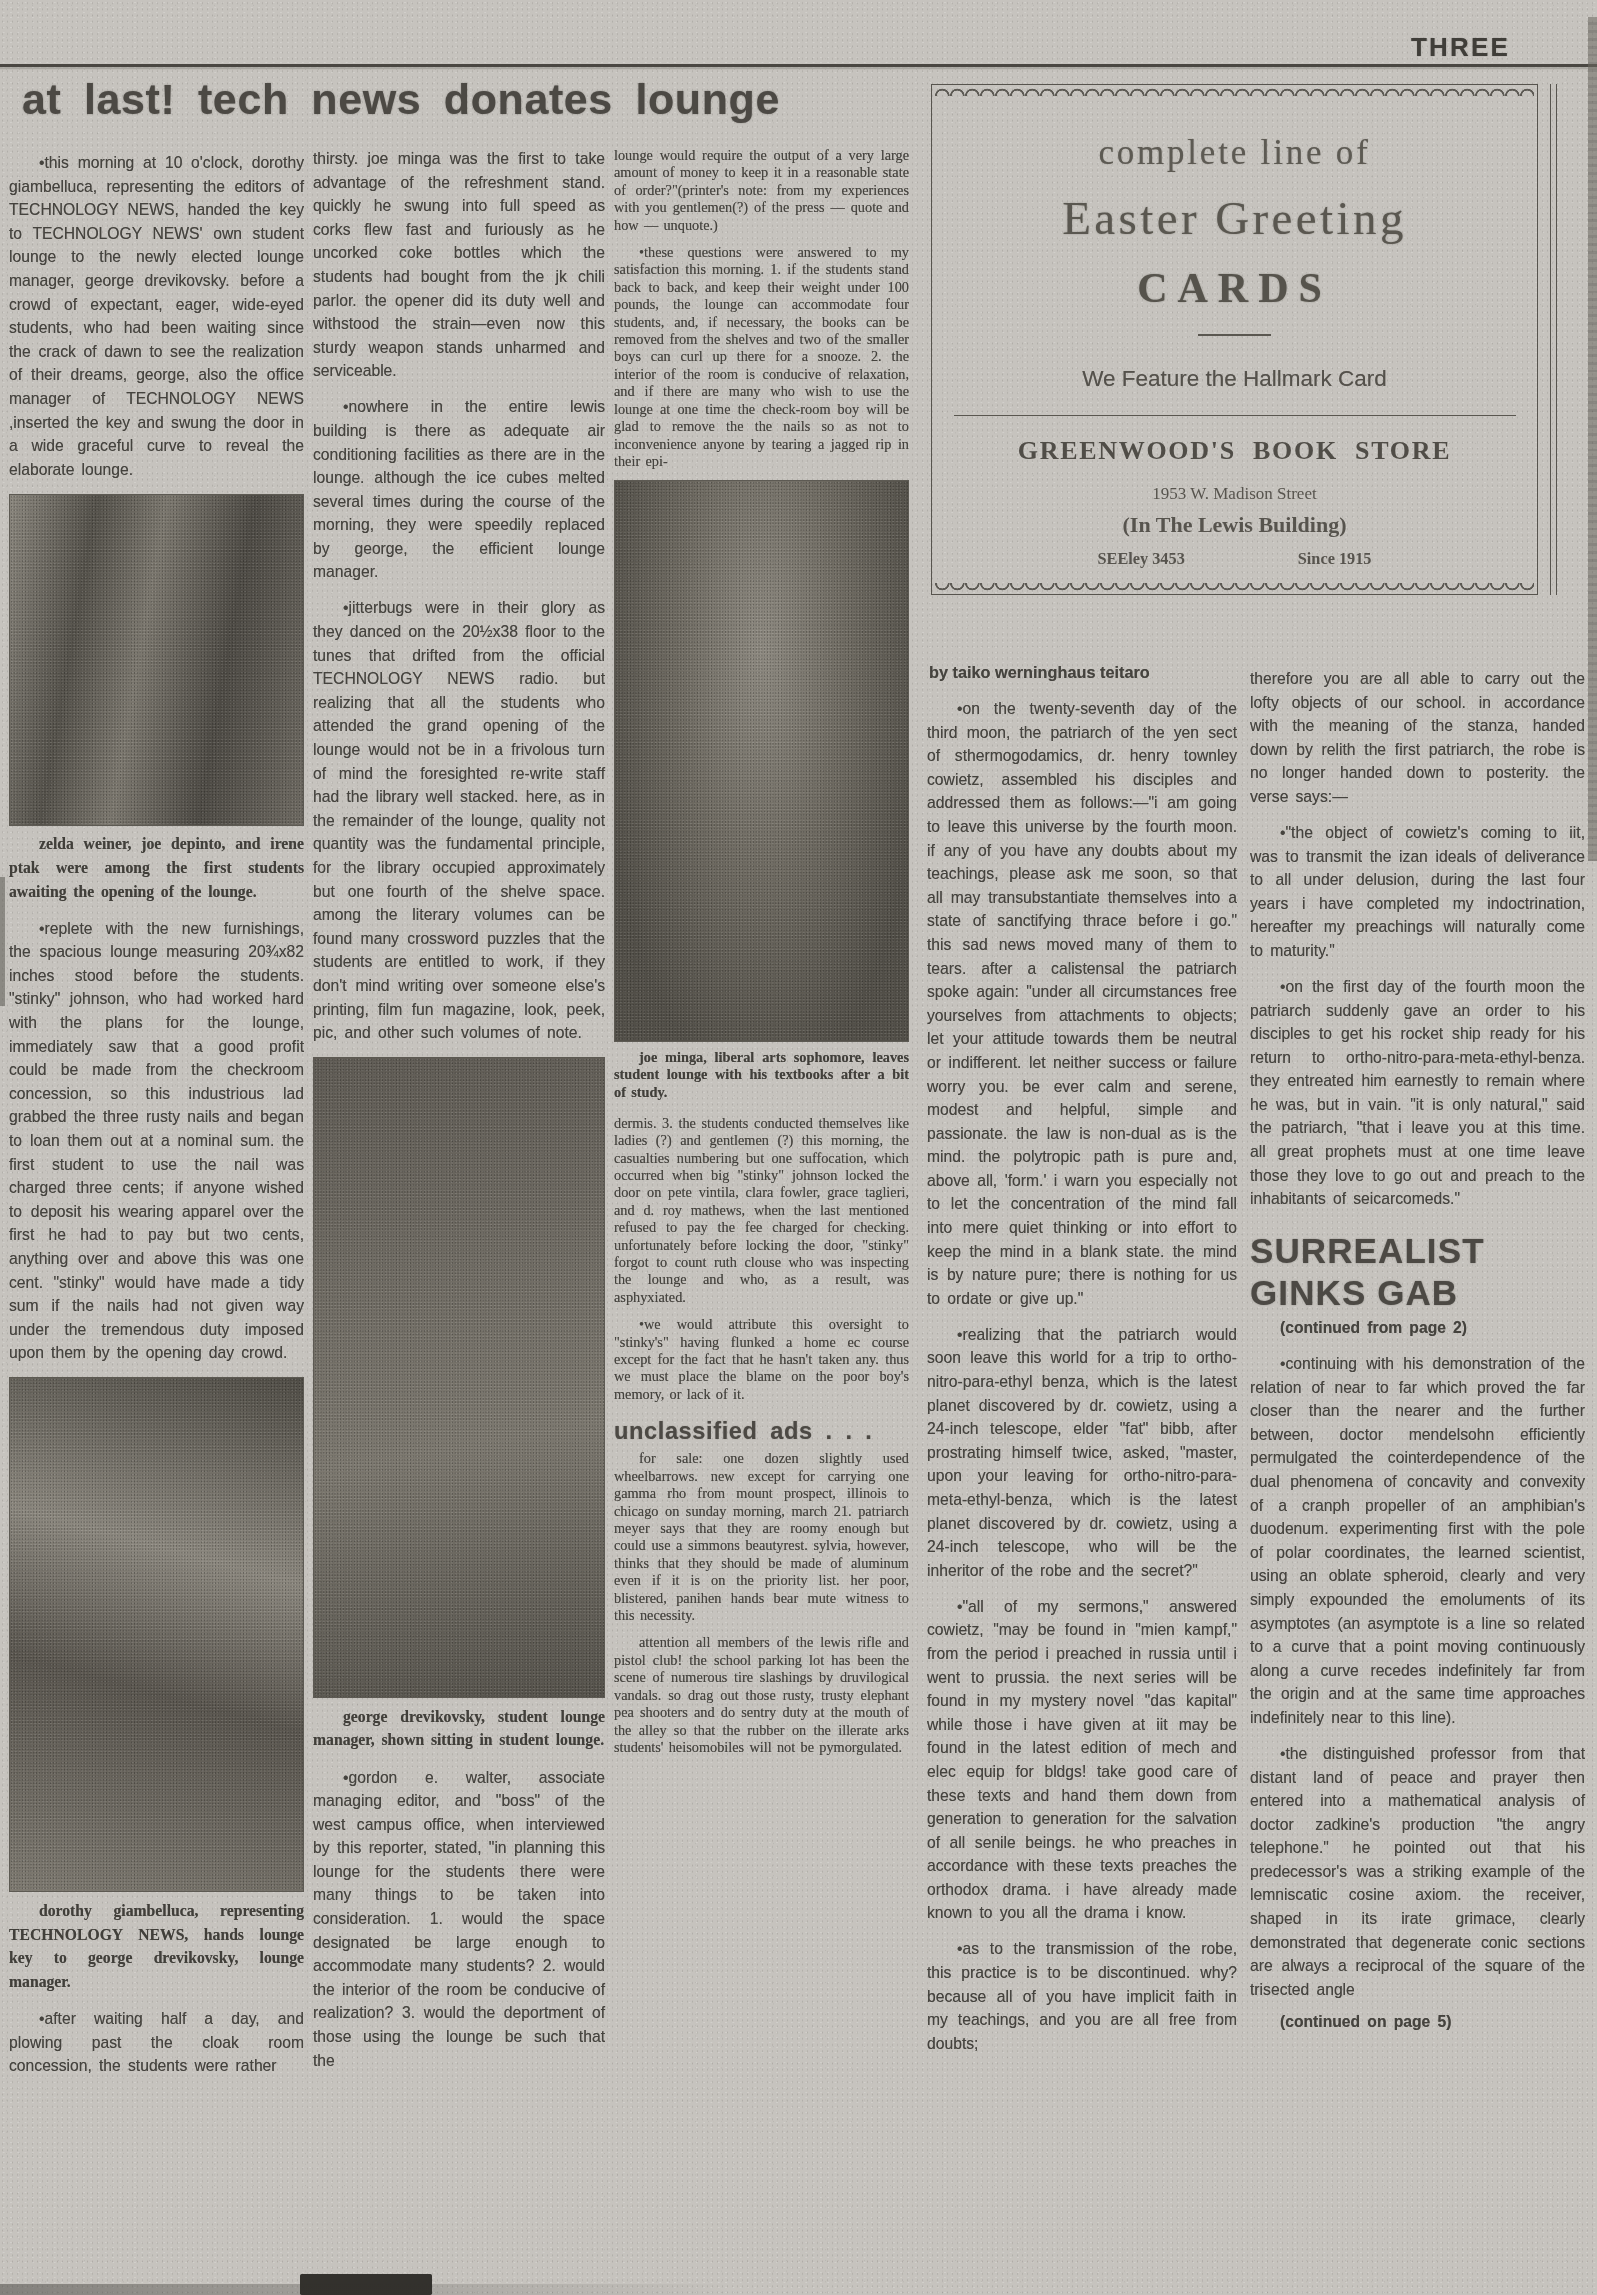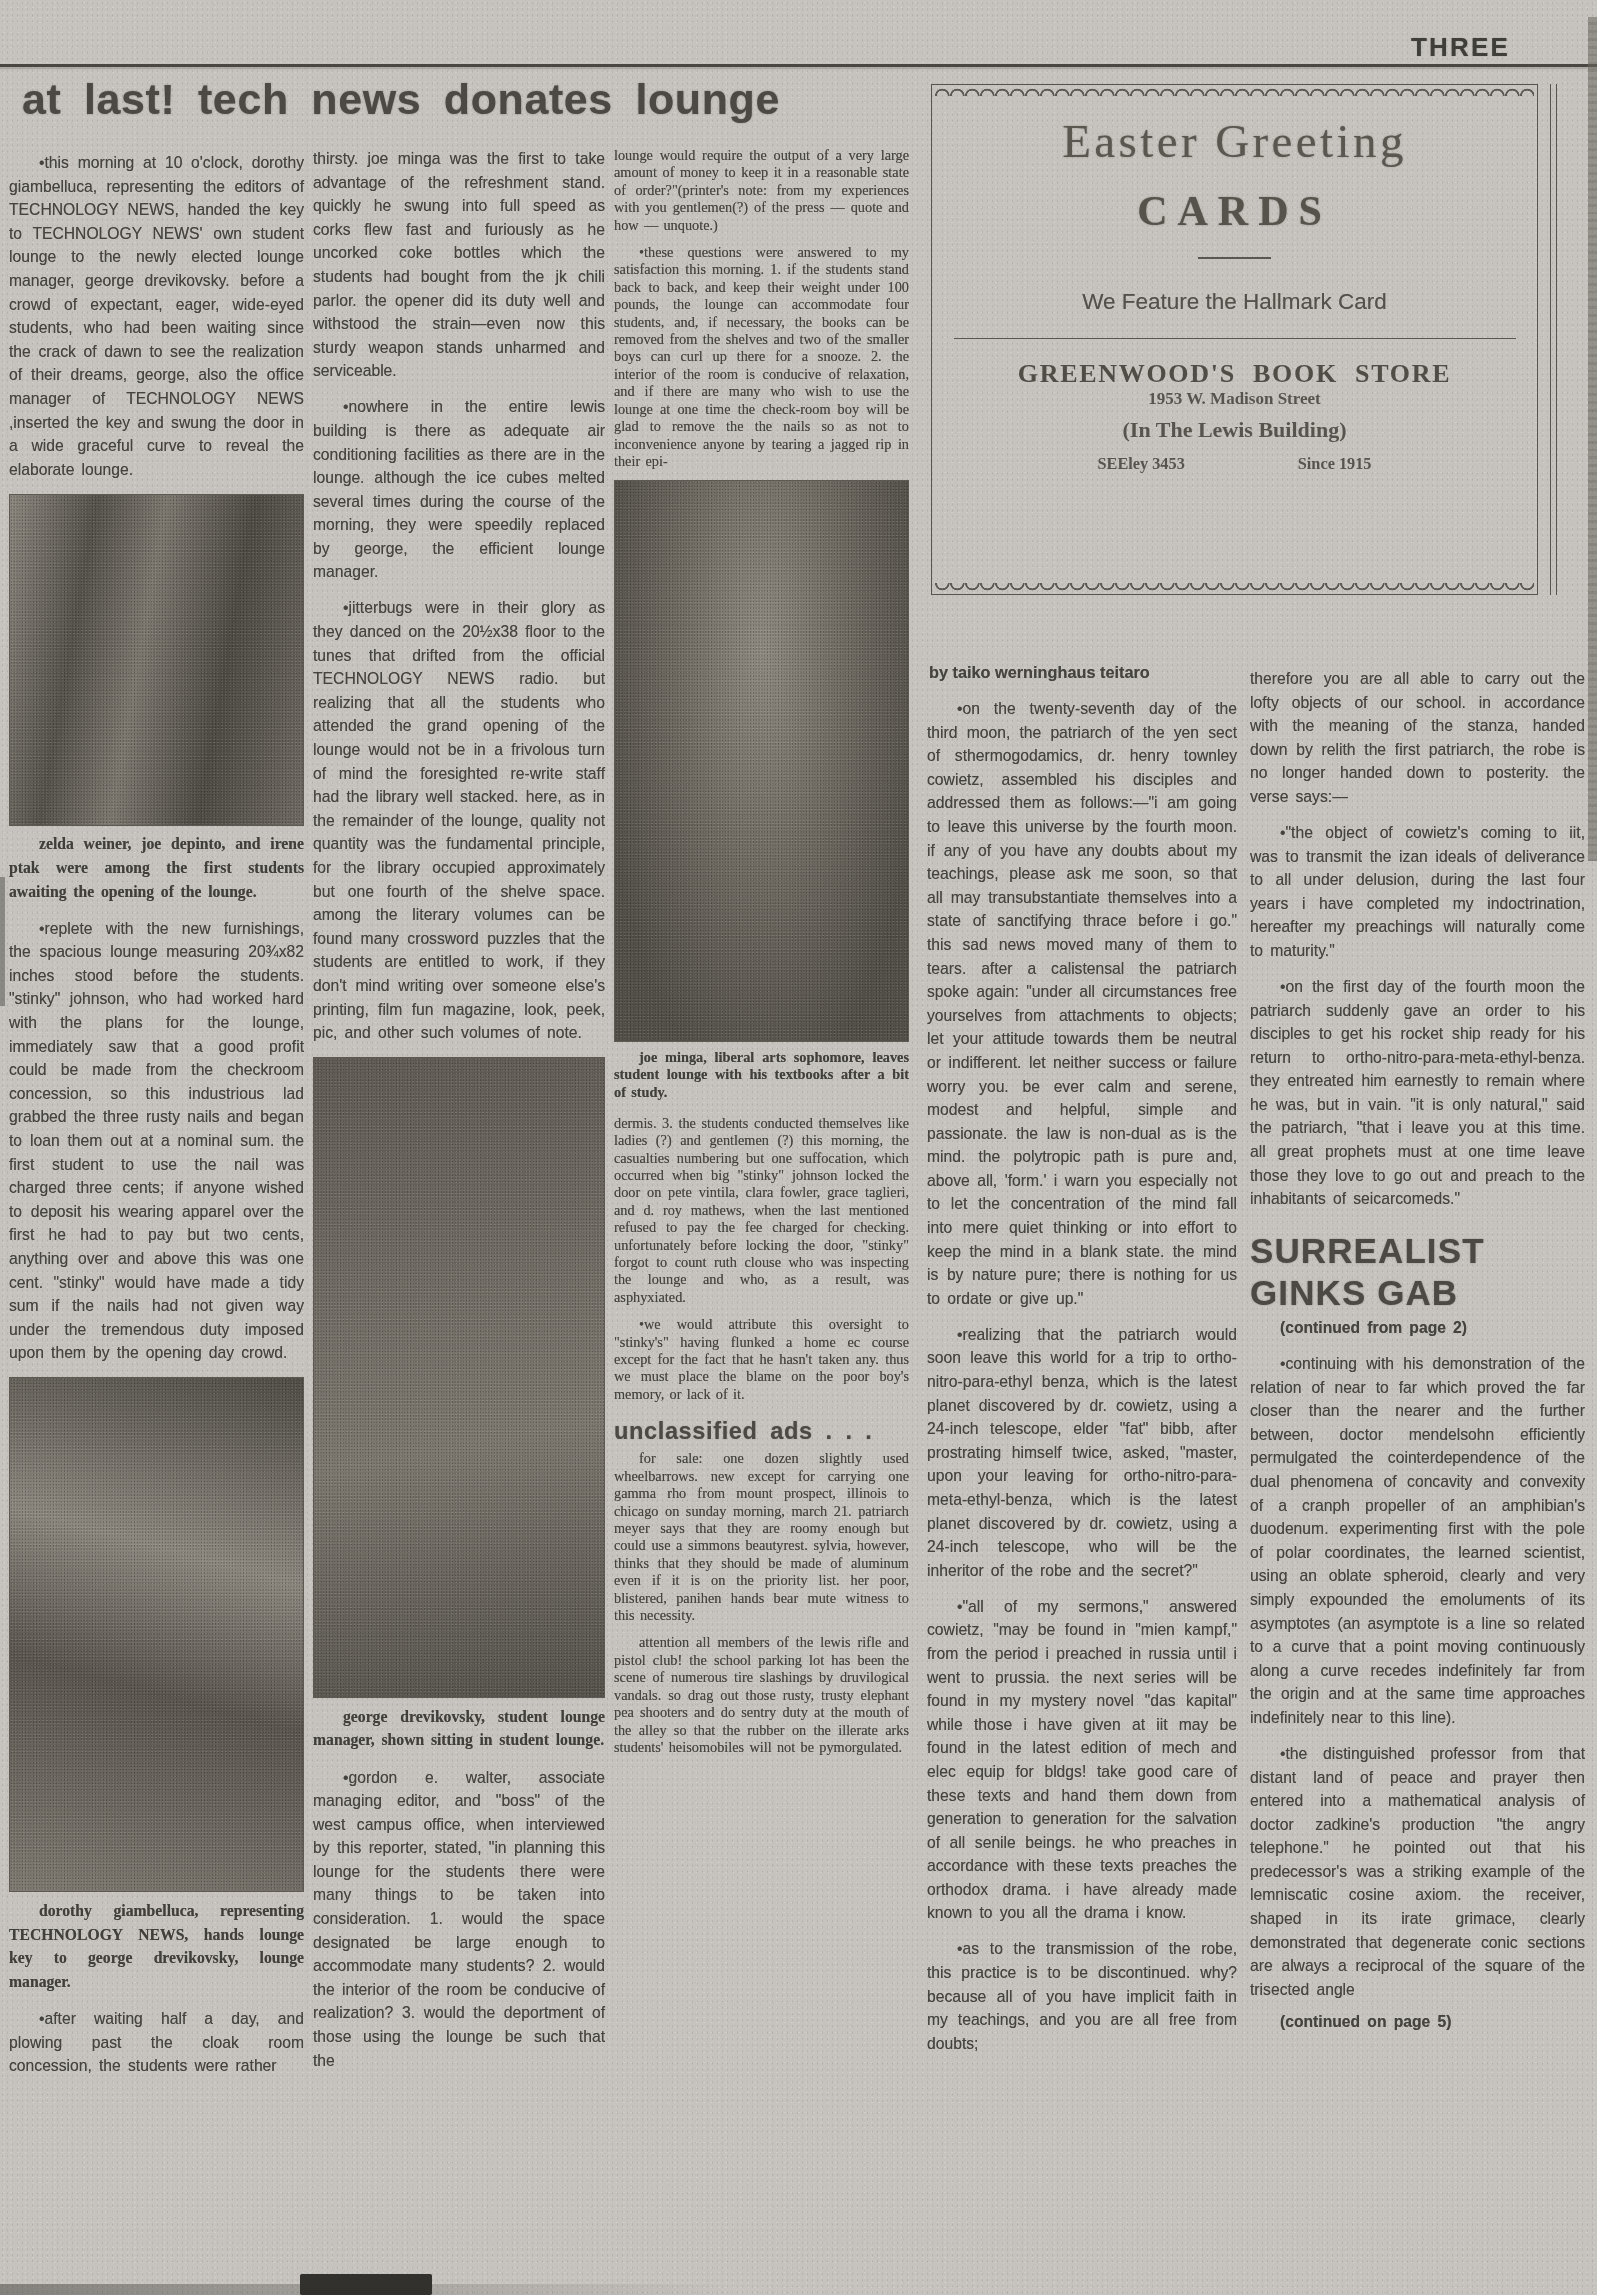--- a/index.html
+++ b/index.html
@@ -68,21 +68,21 @@
     text-shadow:0 0 1.1px rgba(93,90,83,.5);}
   .ad-line2{margin-top:18px;font-size:47px;letter-spacing:3.4px;color:#5a5750;
     text-shadow:0 0 1.7px rgba(90,87,80,.5);}
   .ad-line3{margin-top:19px;font-size:42px;font-weight:bold;letter-spacing:10px;color:#56534c;
     text-shadow:0 0 1.7px rgba(86,83,76,.55);}
   .ad-divider{width:73px;height:2.2px;background:#5a5750;margin:21.4px auto 0 auto;}
   .ad-tagline{margin-top:30px;font-size:22.5px;font-family:"Liberation Sans",sans-serif;
     color:#54514b;text-shadow:0 0 0.6px rgba(84,81,75,.5);}
   .ad-rule{border:none;border-top:1.7px solid #5a5750;margin:23.6px 4.5px 0 4.5px;}
   .ad-store{margin-top:20px;font-size:26px;font-weight:bold;letter-spacing:1.7px;word-spacing:9px;color:#504d47;}
-  .ad-address{margin-top:0;font-size:17px;font-weight:bold;}
+  .ad-address{margin-top:18px;font-size:17px;font-weight:normal;}
   .ad-building{margin-top:7.9px;font-size:22px;font-weight:bold;}
   .ad-phone-row{margin-top:11.2px;display:flex;justify-content:center;gap:113px;
     font-size:16.3px;font-weight:bold;}
   .ad-dbl{position:absolute;left:1550px;top:84px;height:511px;width:7.3px;
     box-sizing:border-box;border-left:1.7px solid #57544e;border-right:1.7px solid #57544e;}
 
   
   .art-right{position:absolute;right:0;top:17px;width:9px;height:844px;opacity:.55;
     background:repeating-linear-gradient(180deg,#6b6860 0 5px,#55524c 5px 7.9px);}
   .art-bottom{position:absolute;left:300px;top:2274px;width:132px;height:21.4px;
@@ -129,20 +129,21 @@
     <p>•we would attribute this oversight to "stinky's" having flunked a home ec course except for the fact that he hasn't taken any. thus we must place the blame on the poor boy's memory, or lack of it.</p>
     <h2 class="h-unclass">unclassified ads . . .</h2>
     <p>for sale: one dozen slightly used wheelbarrows. new except for carrying one gamma rho from mount prospect, illinois to chicago on sunday morning, march 21. patriarch meyer says that they are roomy enough but could use a simmons beautyrest. sylvia, however, thinks that they should be made of aluminum even if it is on the priority list. her poor, blistered, panihen hands bear mute witness to this necessity.</p>
     <p>attention all members of the lewis rifle and pistol club! the school parking lot has been the scene of numerous tire slashings by druvilogical vandals. so drag out those rusty, trusty elephant pea shooters and do sentry duty at the mouth of the alley so that the rubber on the illerate arks students' heisomobiles will not be pymorgulated.</p>
   </section>
 
   <aside class="adbox">
     <div class="scallop top"></div>
     <div class="scallop bottom"></div>
     <div class="adinner">
+      <div class="ad-line1">complete line of</div>
       <div class="ad-line2">Easter Greeting</div>
       <div class="ad-line3">CARDS</div>
       <div class="ad-divider"></div>
       <div class="ad-tagline">We Feature the Hallmark Card</div>
       <hr class="ad-rule">
       <div class="ad-store">GREENWOOD'S BOOK STORE</div>
       <div class="ad-address">1953 W. Madison Street</div>
       <div class="ad-building">(In The Lewis Building)</div>
       <div class="ad-phone-row">
         <span>SEEley 3453</span>

